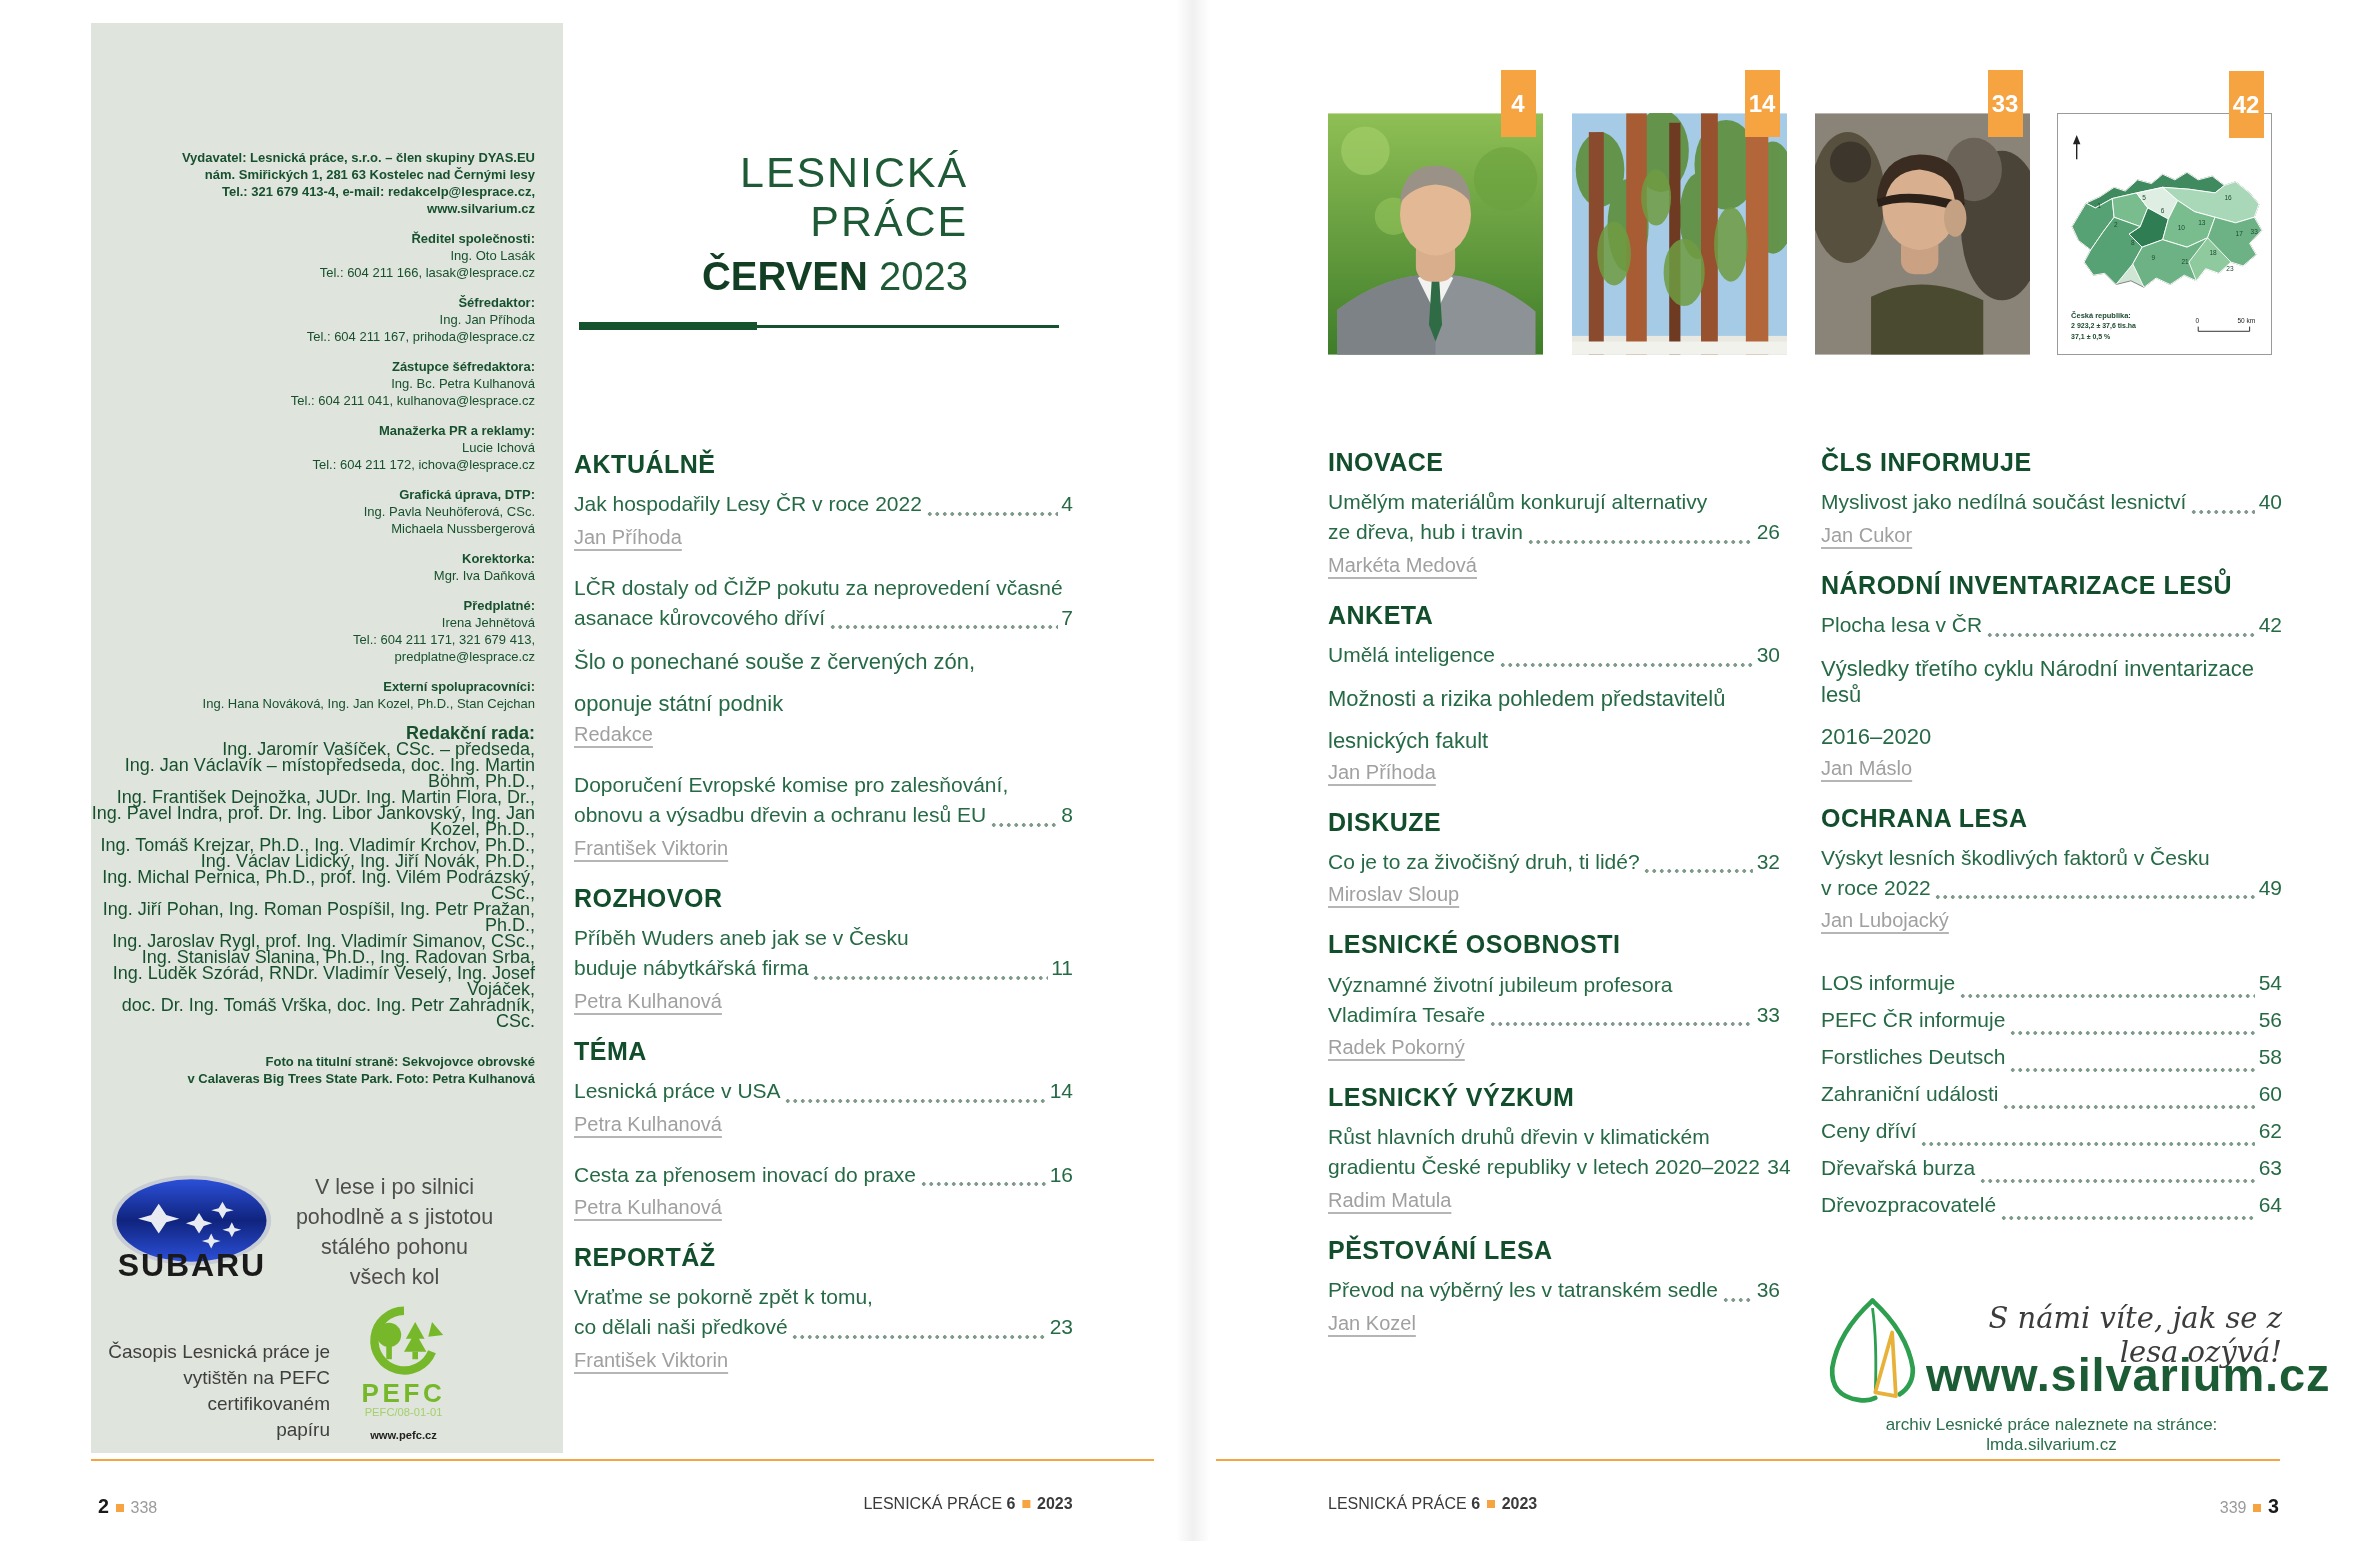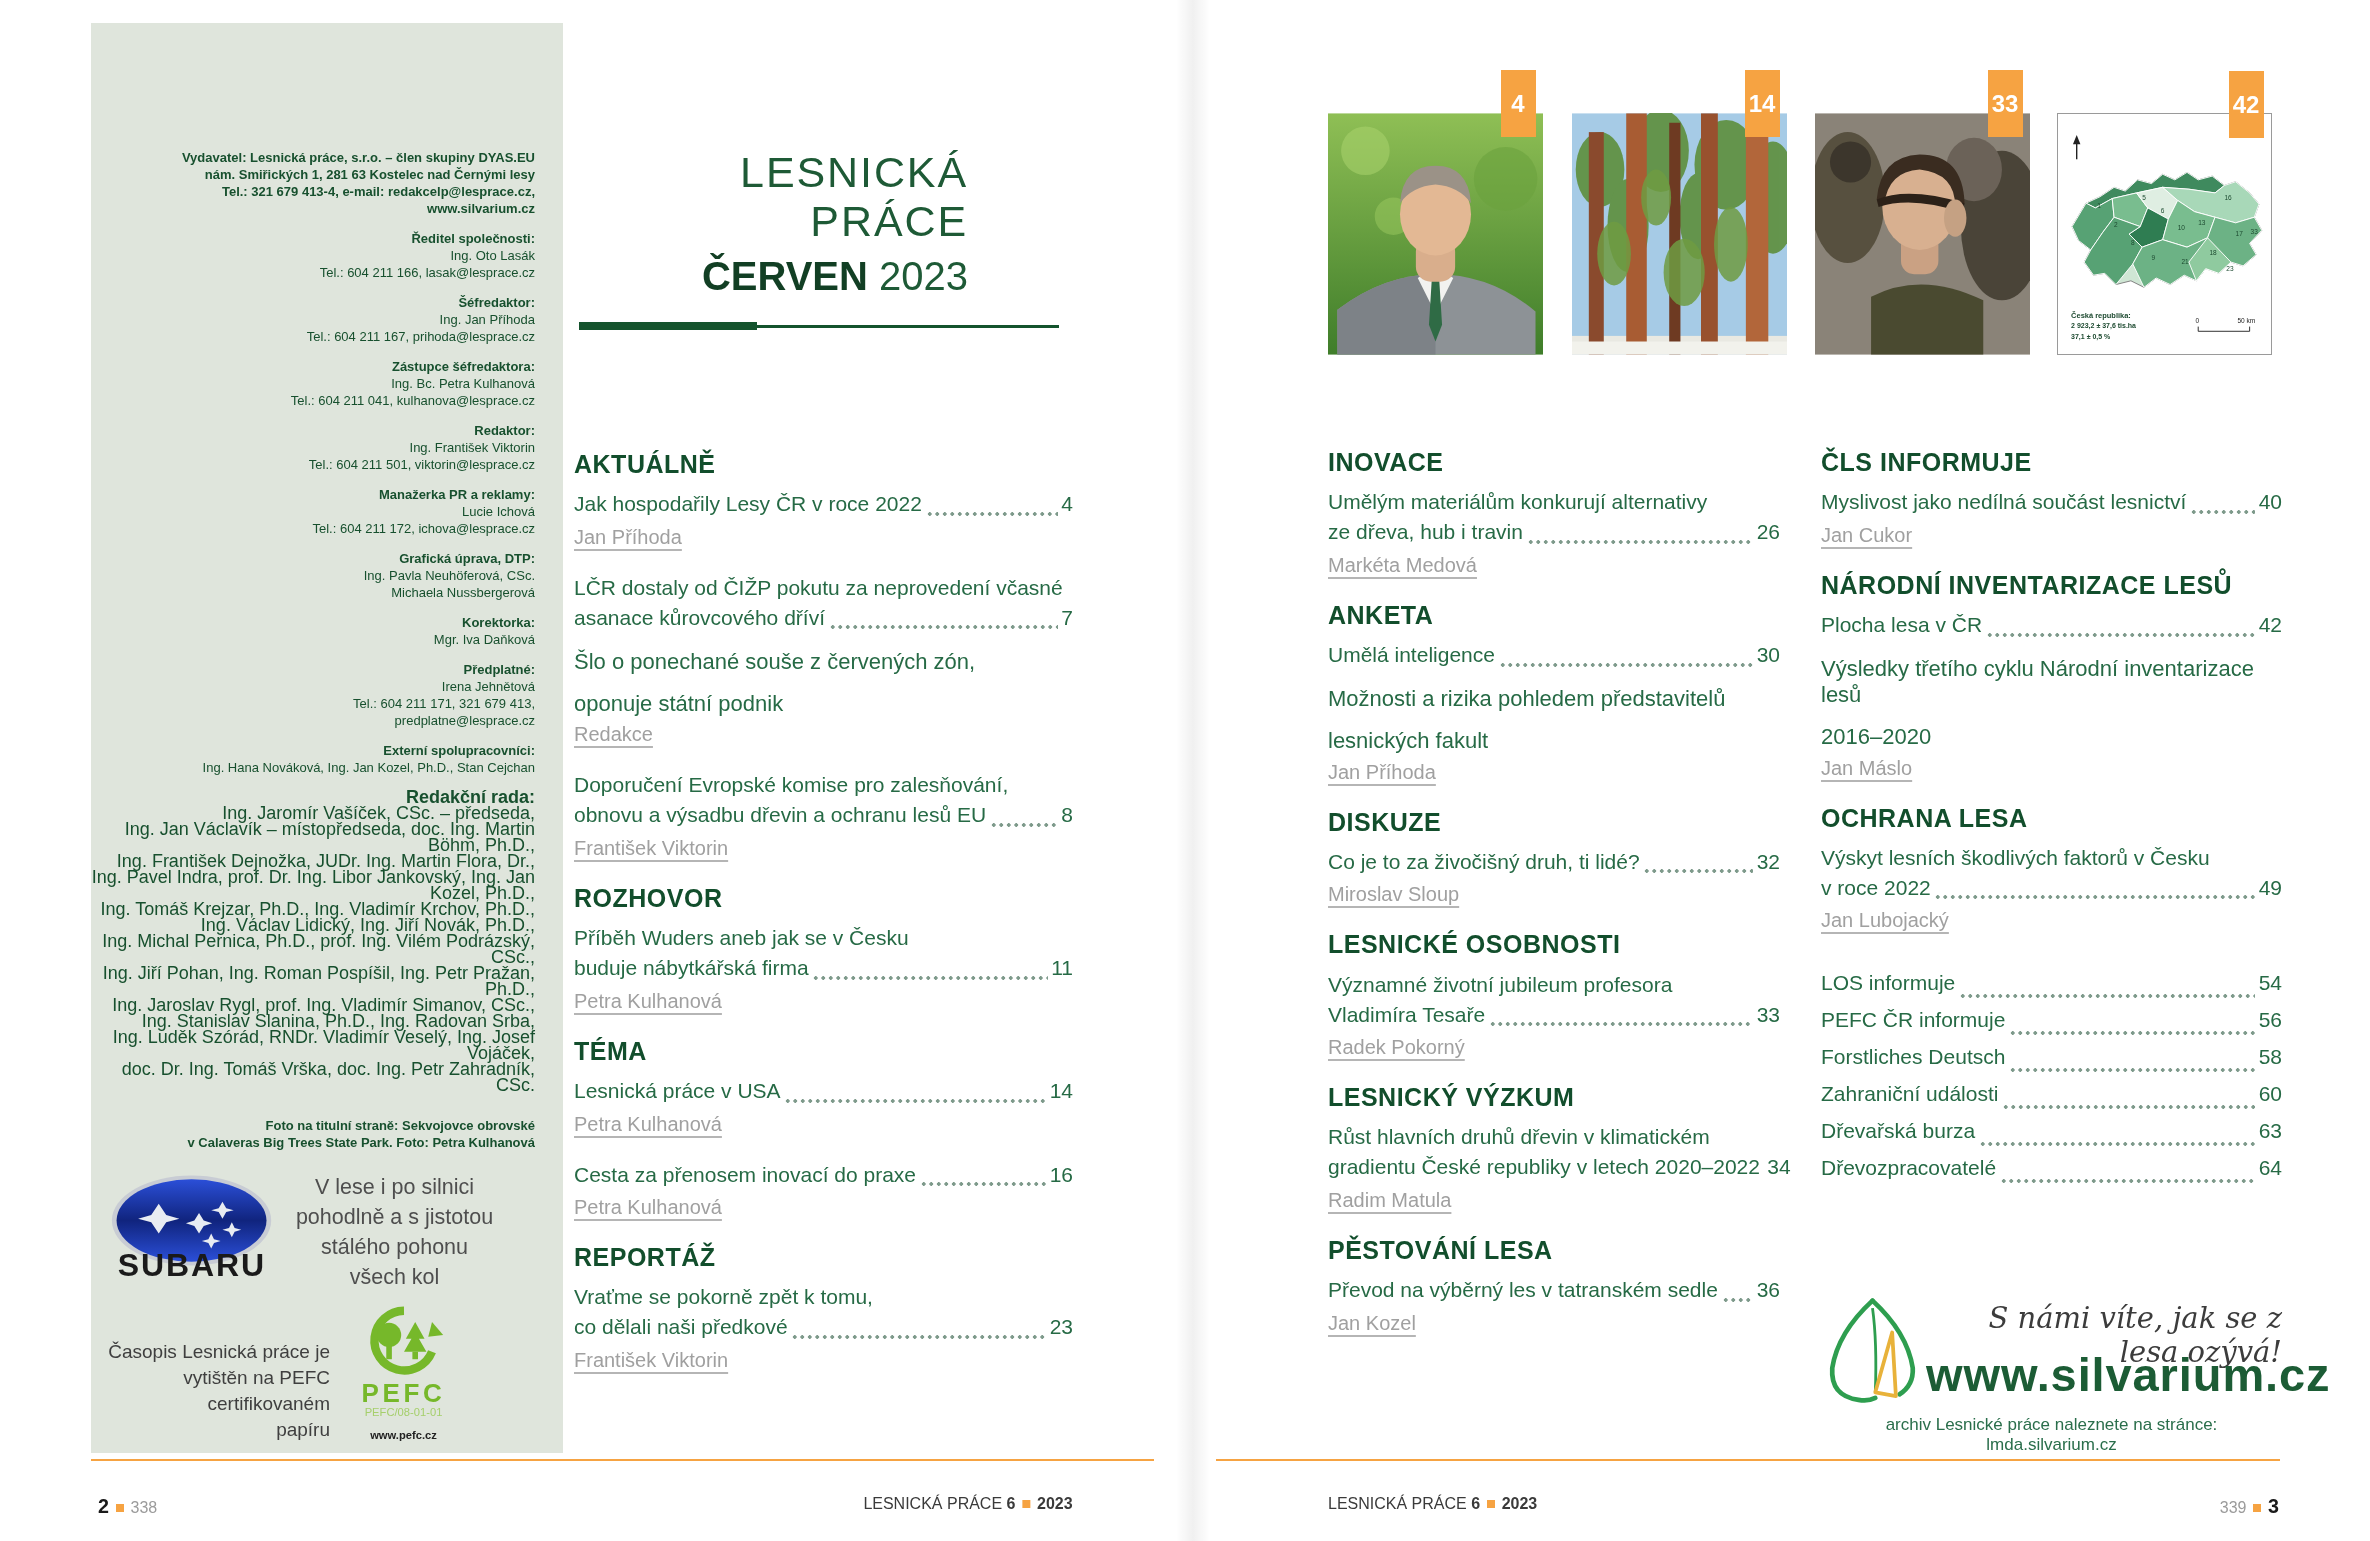--- a/index.html
+++ b/index.html
@@ -108,25 +108,20 @@
         </div>
         <div class="m-block">
           <div class="m-title">Šéfredaktor:</div>
           <div>Ing. Jan Příhoda</div>
           <div>Tel.: 604 211 167, prihoda@lesprace.cz</div>
         </div>
         <div class="m-block">
           <div class="m-title">Zástupce šéfredaktora:</div>
           <div>Ing. Bc. Petra Kulhanová</div>
           <div>Tel.: 604 211 041, kulhanova@lesprace.cz</div>
-        </div>
-        <div class="m-block">
-          <div class="m-title">Redaktor:</div>
-          <div>Ing. František Viktorin</div>
-          <div>Tel.: 604 211 501, viktorin@lesprace.cz</div>
         </div>
         <div class="m-block">
           <div class="m-title">Manažerka PR a reklamy:</div>
           <div>Lucie Ichová</div>
           <div>Tel.: 604 211 172, ichova@lesprace.cz</div>
         </div>
         <div class="m-block">
           <div class="m-title">Grafická úprava, DTP:</div>
           <div>Ing. Pavla Neuhöferová, CSc.</div>
           <div>Michaela Nussbergerová</div>
@@ -500,20 +495,25 @@
           <span class="t-text">Forstliches Deutsch</span>
           <span class="leader"></span>
           <span class="pg">58</span>
         </div>
         <div class="misc-row">
           <span class="t-text">Zahraniční události</span>
           <span class="leader"></span>
           <span class="pg">60</span>
         </div>
         <div class="misc-row">
+          <span class="t-text">Ceny dříví</span>
+          <span class="leader"></span>
+          <span class="pg">62</span>
+        </div>
+        <div class="misc-row">
           <span class="t-text">Dřevařská burza</span>
           <span class="leader"></span>
           <span class="pg">63</span>
         </div>
         <div class="misc-row">
           <span class="t-text">Dřevozpracovatelé</span>
           <span class="leader"></span>
           <span class="pg">64</span>
         </div>
       </div>

